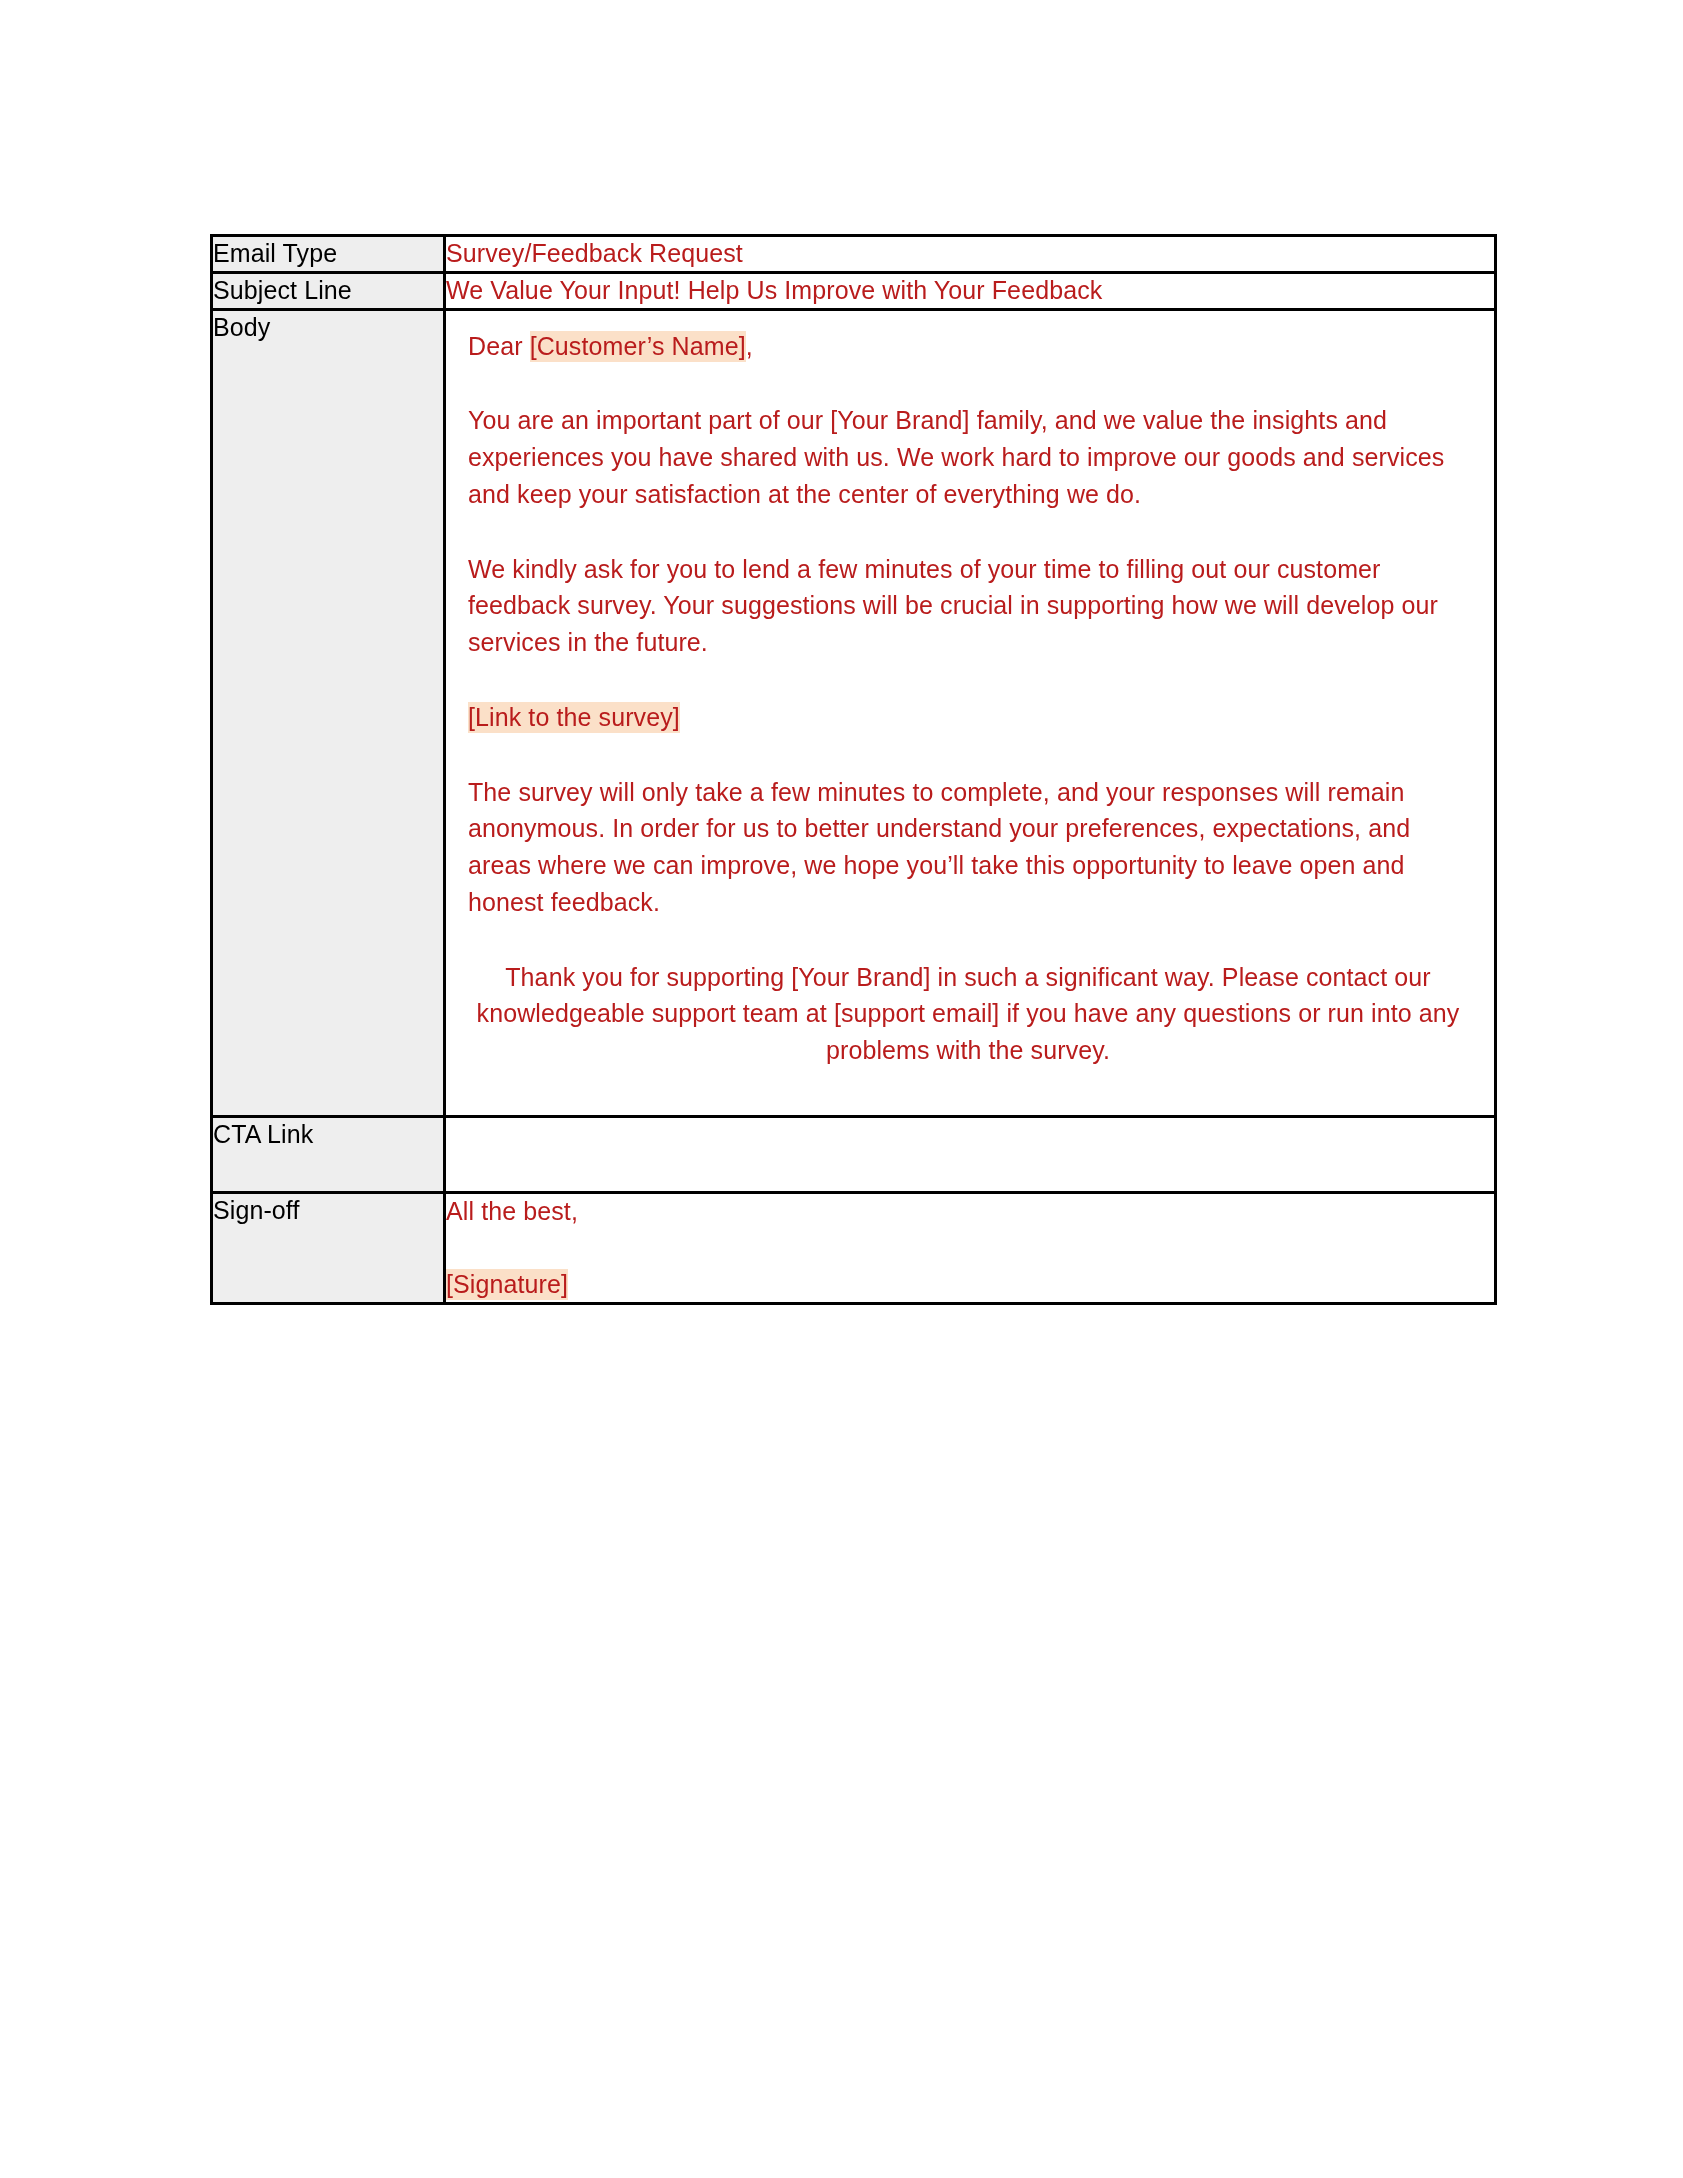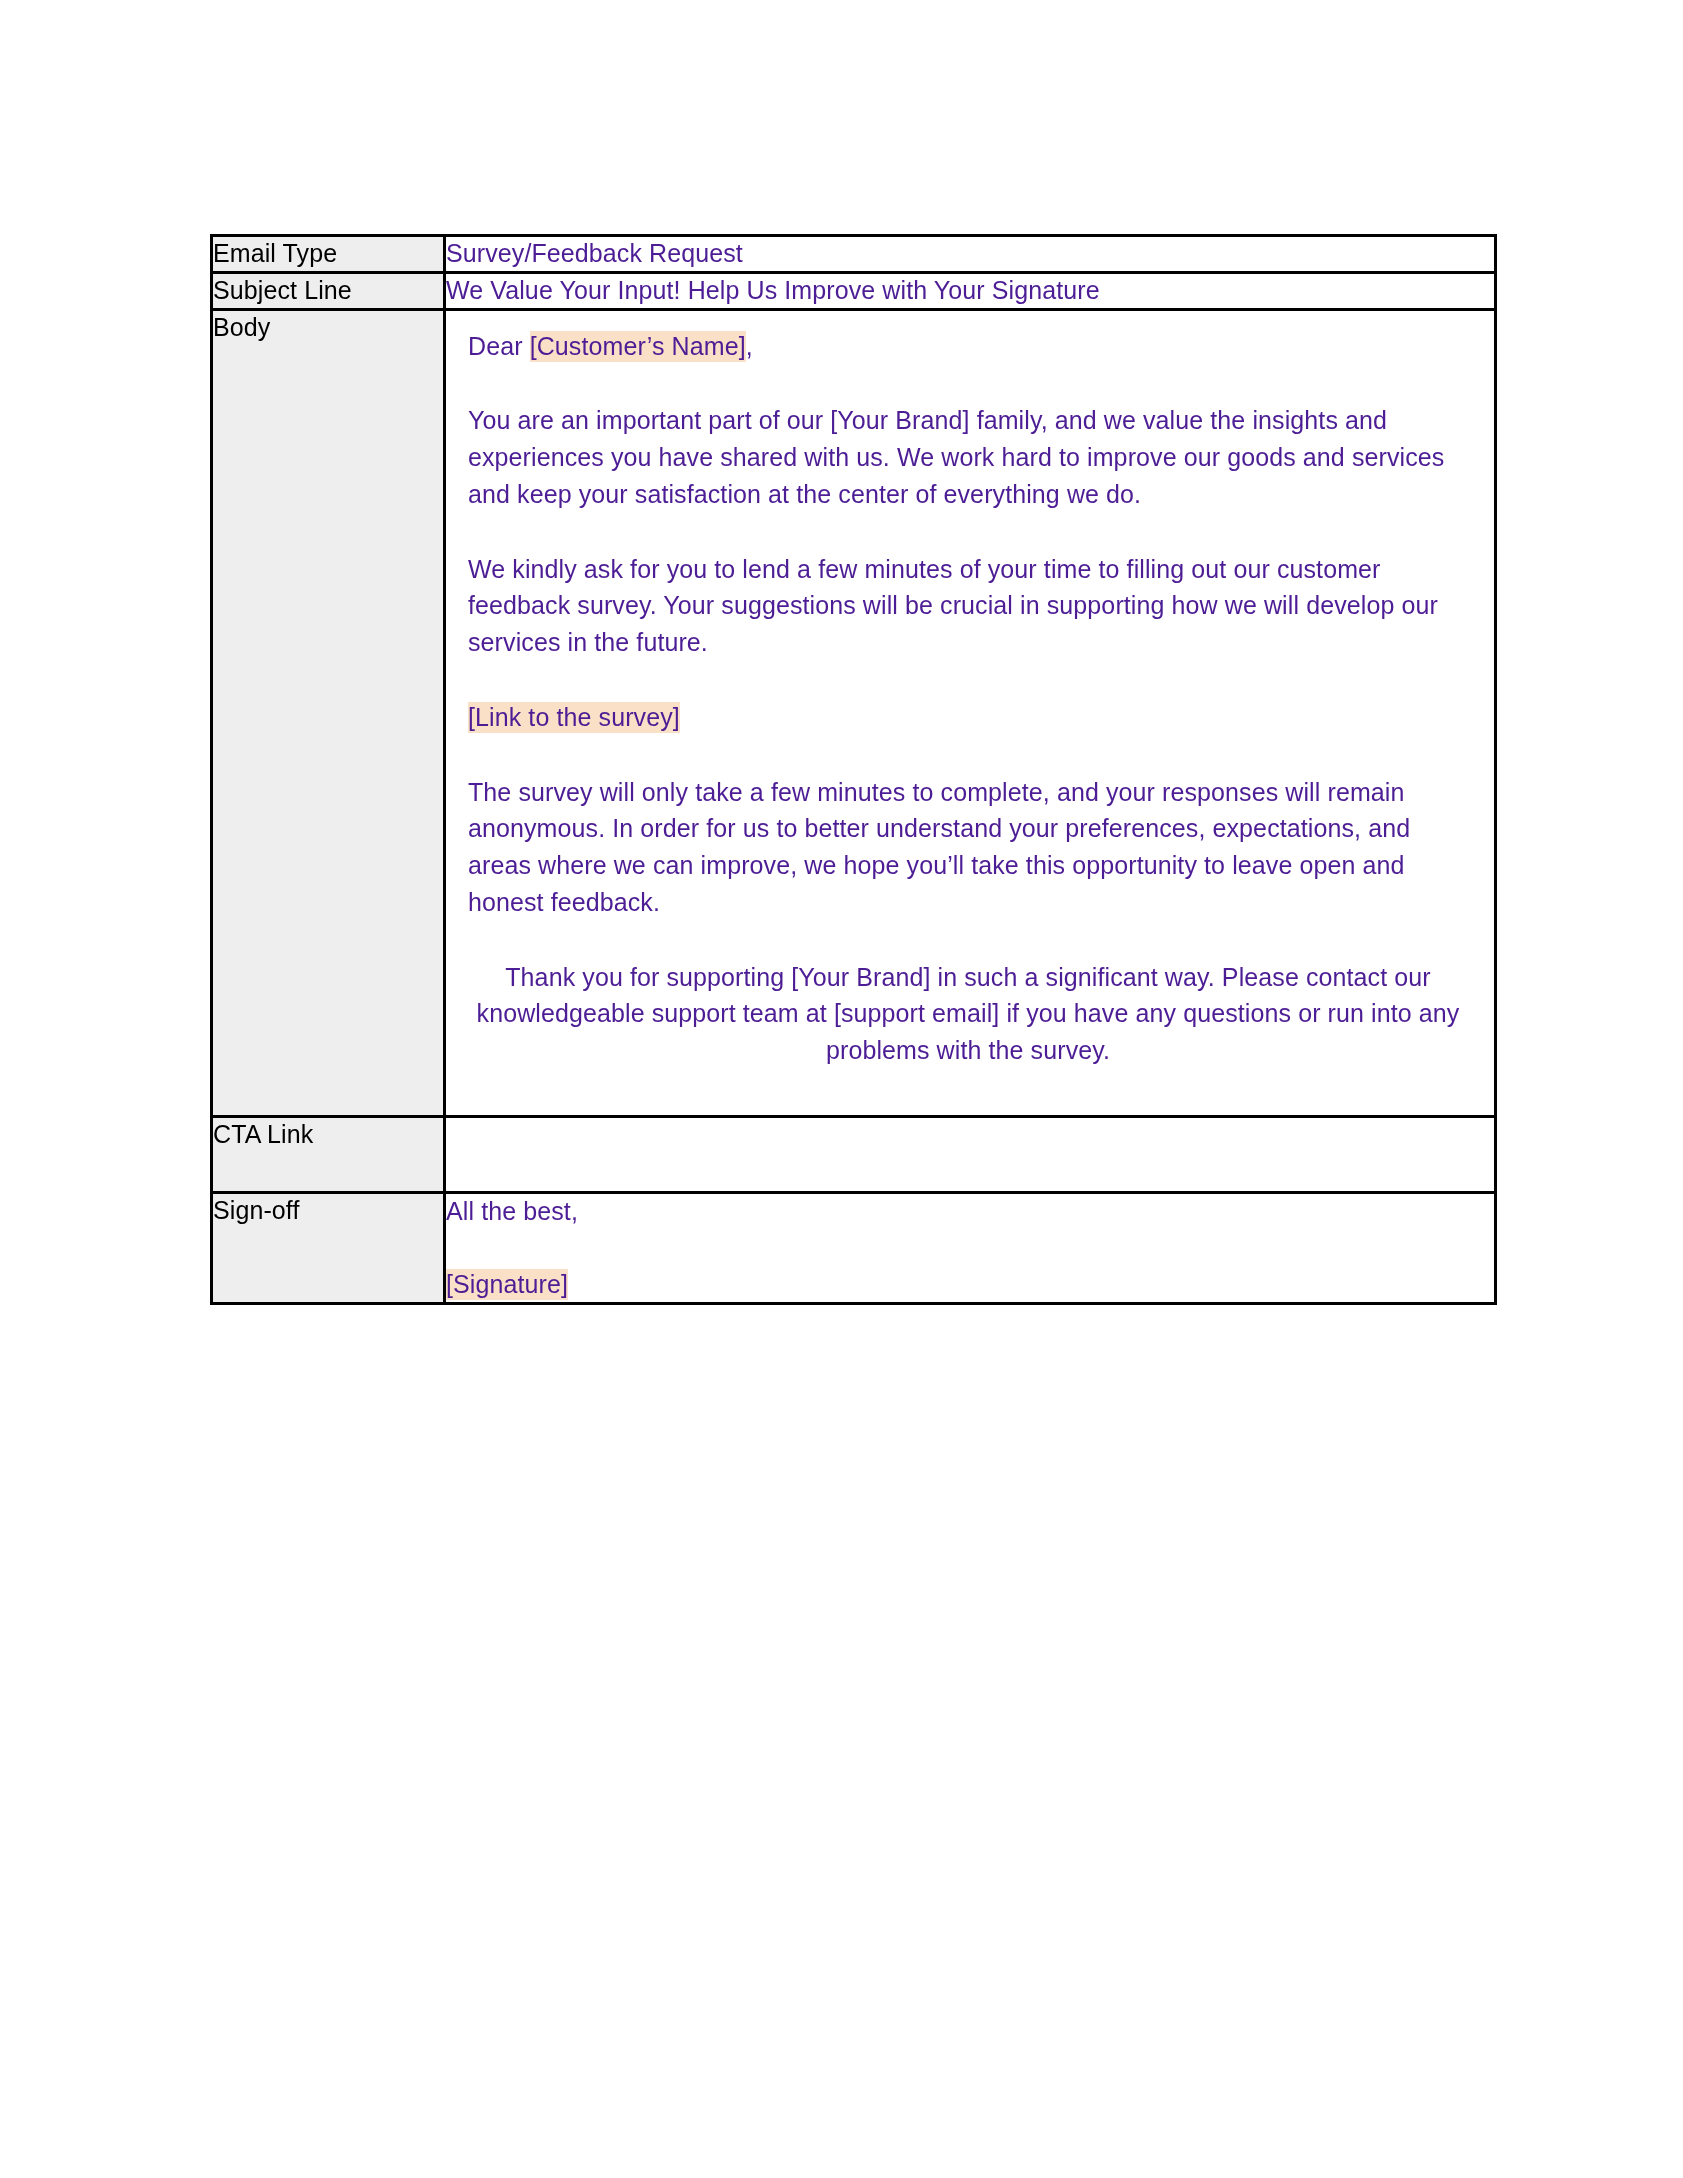--- a/index.html
+++ b/index.html
@@ -52,21 +52,21 @@
     letter-spacing: 0.1px;
     color: #000000;
   }
 
   td.value-cell {
     background: #ffffff;
     padding: 17px 18px 17px 22px;
     font-size: 25px;
     line-height: 1.35;
     letter-spacing: 0.1px;
-    color: #4c1d95;
+    color: #b91c1c;
   }
 
   
   td.value-cell.body-cell {
     padding: 17px 18px 46px 22px;
   }
   td.label-cell.body-label {
     padding-bottom: 46px;
   }
 
@@ -115,21 +115,21 @@
     <table class="doc-table">
       <tbody>
 
         <tr>
           <td class="label-cell">Email Type</td>
           <td class="value-cell">Survey/Feedback Request</td>
         </tr>
 
         <tr>
           <td class="label-cell">Subject Line</td>
-          <td class="value-cell">We Value Your Input! Help Us Improve with Your Signature</td>
+          <td class="value-cell">We Value Your Input! Help Us Improve with Your Feedback</td>
         </tr>
 
         <tr>
           <td class="label-cell body-label">Body</td>
           <td class="value-cell body-cell">
 
             <p class="para"><span>Dear </span><span class="hl">[Customer’s Name]</span><span>,</span></p>
 
             <p class="para">You are an important part of our [Your Brand] family, and we value the insights and experiences you have shared with us. We work hard to improve our goods and services and keep your satisfaction at the center of everything we do.</p>
 

